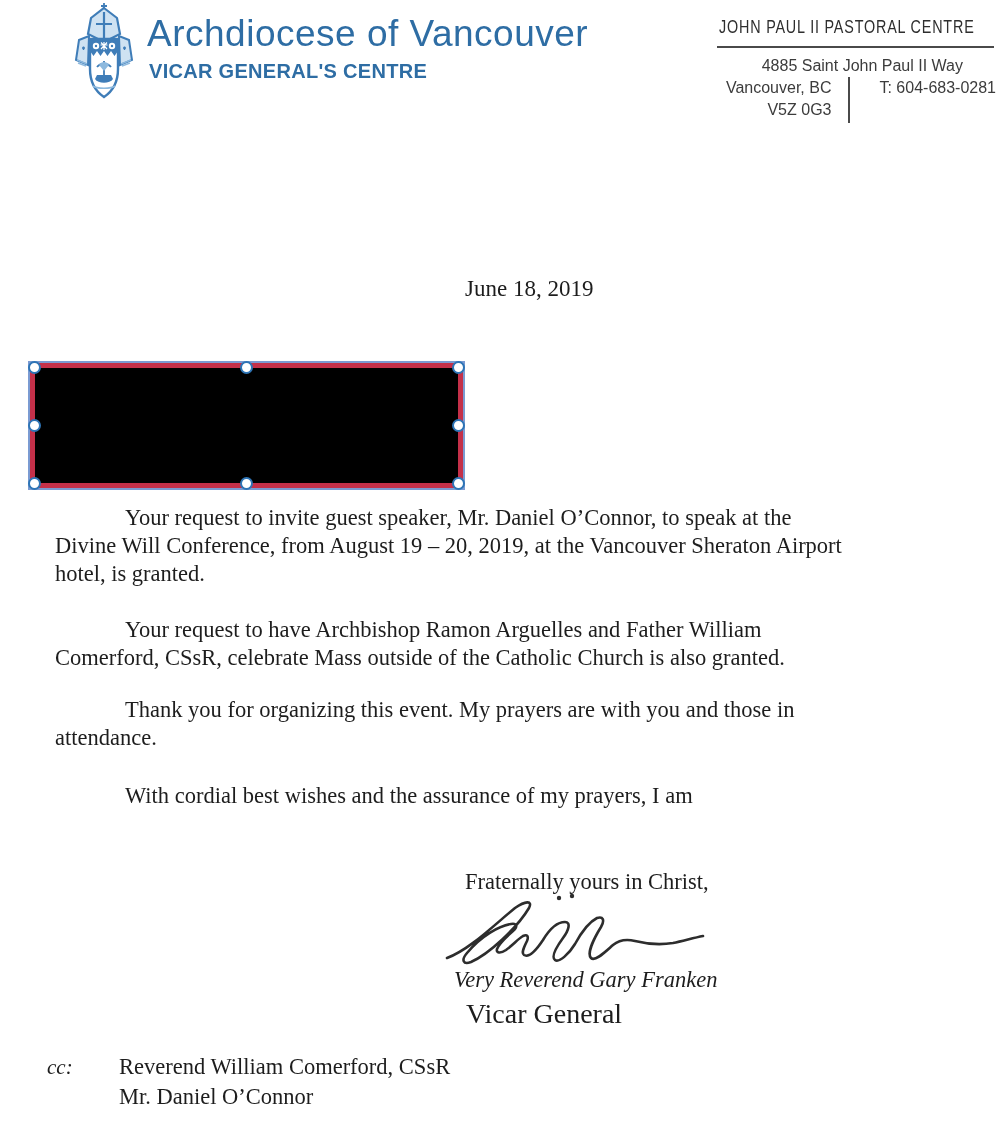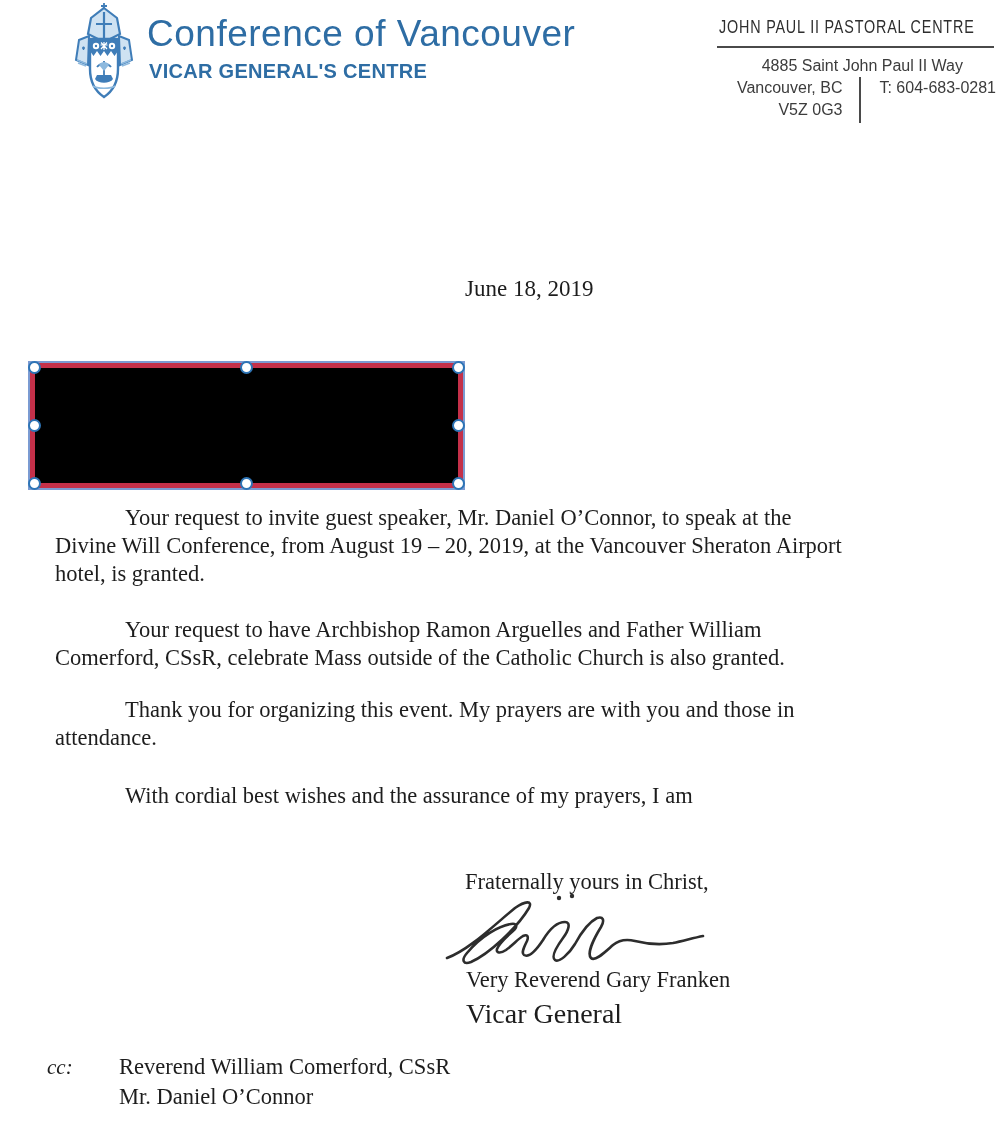--- a/index.html
+++ b/index.html
@@ -32,31 +32,31 @@
     transform:scaleX(0.82);transform-origin:left top;
   }
   .head-rule{position:absolute;left:717px;top:46px;width:277px;height:2px;background:#4a4a4a;}
   .addr{
     position:absolute;left:700px;top:55px;width:296px;
     font-family:"Liberation Sans", sans-serif;font-size:16px;color:#3c3c3c;line-height:22px;
   }
   .addr-line1{text-align:right;padding-right:33px;white-space:nowrap;}
   .addr-grid{display:flex;}
   .addr-col-left{flex:1;text-align:right;padding-right:17px;}
-  .addr-col-right{flex:0 0 auto;border-left:2px solid #4a4a4a;padding-left:18px;min-height:46px;}
+  .addr-col-right{flex:0 0 auto;border-left:2px solid #4a4a4a;padding-left:29px;min-height:46px;}
   
   .date{position:absolute;left:465px;top:276px;font-size:23px;}
   .para{
     position:absolute;left:55px;width:945px;
     font-size:22.5px;line-height:28px;white-space:pre-line;text-indent:70px;
   }
   .p1{top:504px}.p2{top:616px}.p3{top:696px}.p4{top:782px}
   .closing{position:absolute;left:465px;top:869px;font-size:22.5px;}
   .signature{position:absolute;left:441px;top:892px;width:270px;height:78px;}
-  .signer-name{position:absolute;left:466px;top:967px;font-size:22.5px;}
+  .signer-name{position:absolute;left:454px;top:967px;font-size:22.5px;font-style:italic;}
   .signer-title{position:absolute;left:466px;top:998px;font-size:28px;}
   .cc-label{position:absolute;left:47px;top:1055px;font-size:21px;font-style:italic;}
   .cc-names{position:absolute;left:119px;top:1052px;width:480px;font-size:22.5px;line-height:30px;white-space:pre-line;}
   
   .redaction{
     position:absolute;left:30px;top:363px;width:433px;height:125px;
     background:#000;border:5px solid var(--red);box-sizing:border-box;
     outline:2px solid var(--outline-blue);
   }
   .handle{
@@ -97,21 +97,21 @@
     <circle cx="46" cy="43" r="3.2" fill="#ffffff"></circle>
       <circle cx="46" cy="43" r="1.2" fill="#3f7db8"></circle>
     <path d="M38,39 L38,47 M34.5,42 L41.5,42 M35,39.5 L41,46 M41,39.5 L35,46" stroke="#ffffff" stroke-width="1.2"></path>
 
     <path d="M29,76 C32,81 44,81 47,76 L45,72 L31,72 Z" fill="#3f7db8"></path>
     <path d="M38,58 L38,72 M31,64 C34,60 42,60 45,64" stroke="#3f7db8" stroke-width="1.8" fill="none"></path>
     <path d="M33,62 C35,58 41,58 43,62 L38,68 Z" fill="#8db9de"></path>
     <path d="M27,83 C31,86 45,86 49,83" stroke="#8db9de" stroke-width="1.6" fill="none"></path>
   </svg>
 
-  <div class="org-title">Conference of Vancouver</div>
+  <div class="org-title">Archdiocese of Vancouver</div>
   <div class="office-title">VICAR GENERAL'S CENTRE</div>
 
   <div class="centre-name">JOHN PAUL II PASTORAL CENTRE</div>
   <div class="head-rule"></div>
   <div class="addr">
     <div class="addr-line1">4885 Saint John Paul II Way</div>
     <div class="addr-grid">
       <div class="addr-col-left">
         <div>Vancouver, BC</div>
         <div>V5Z 0G3</div>

